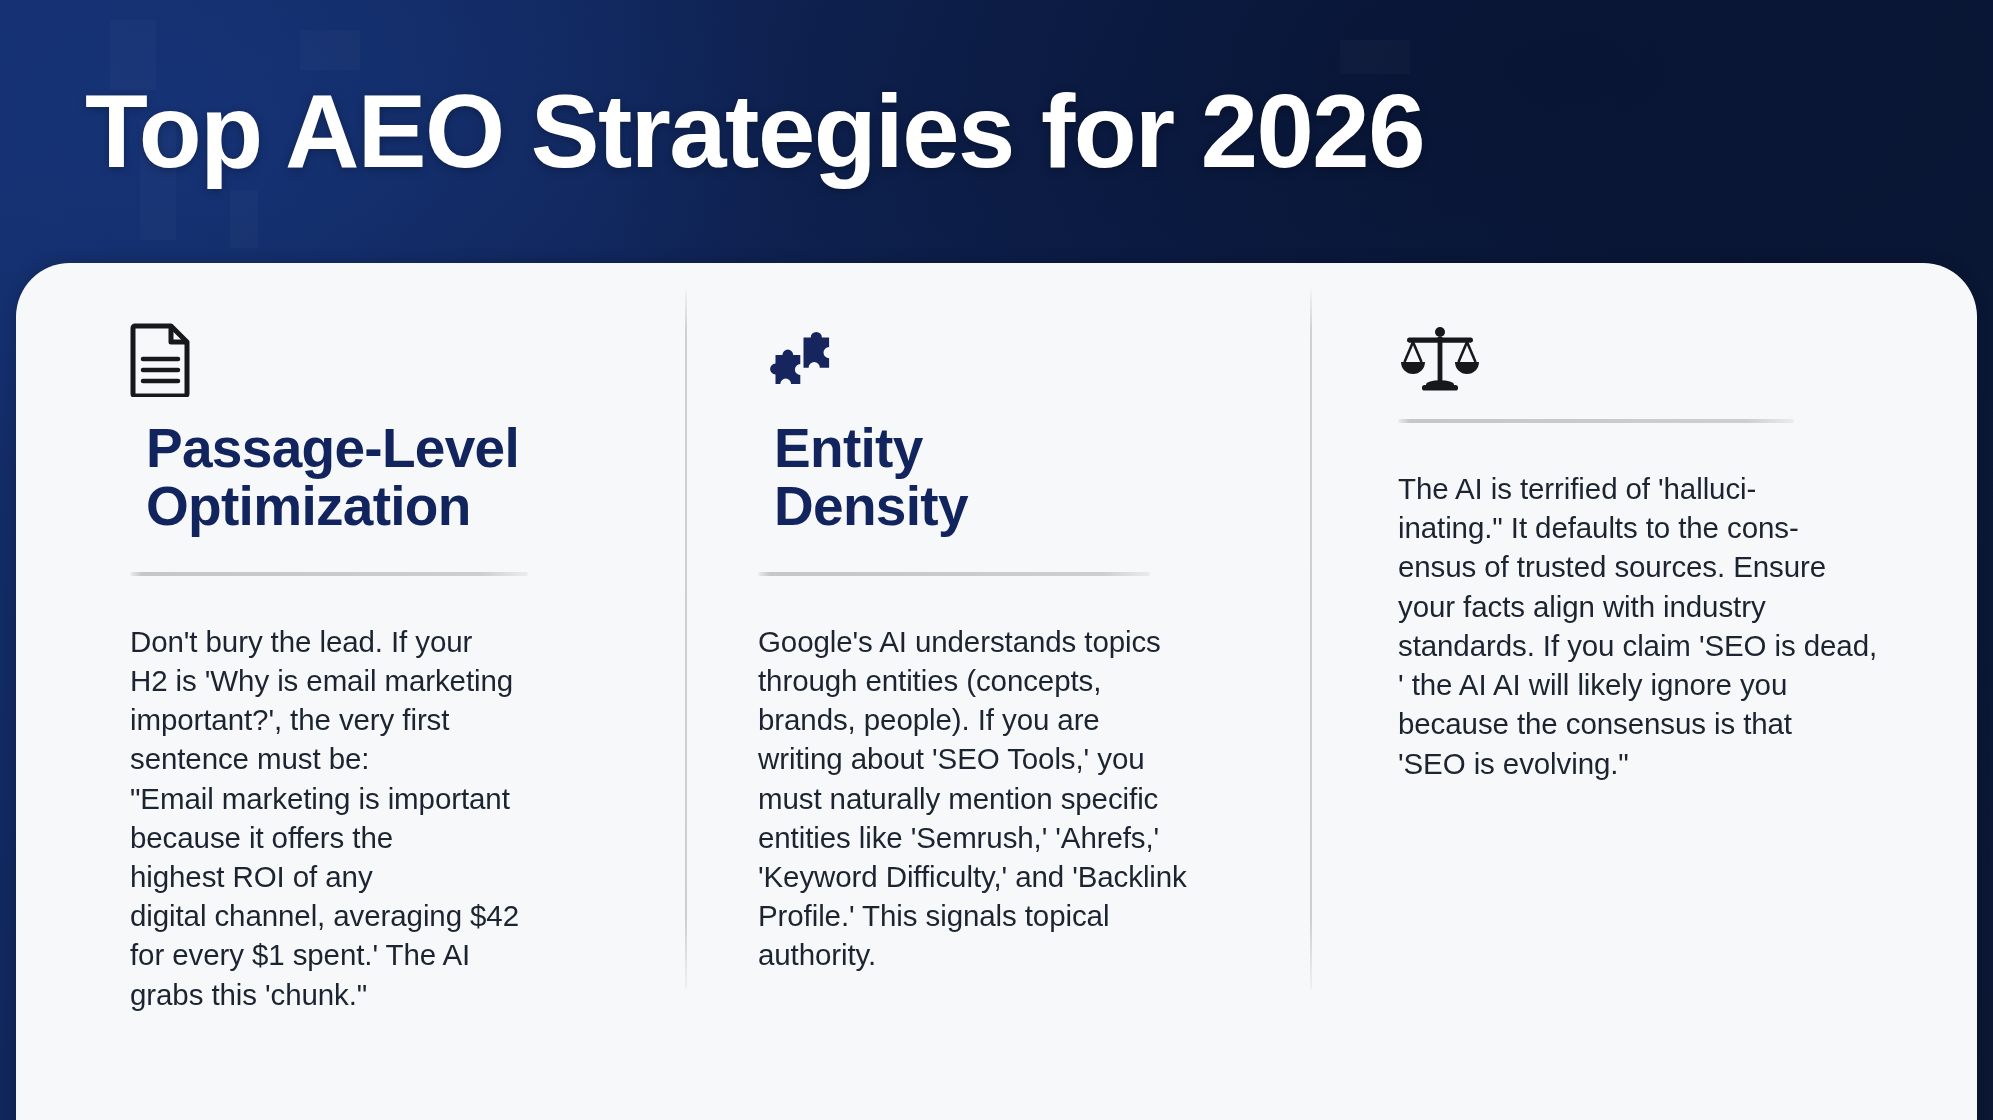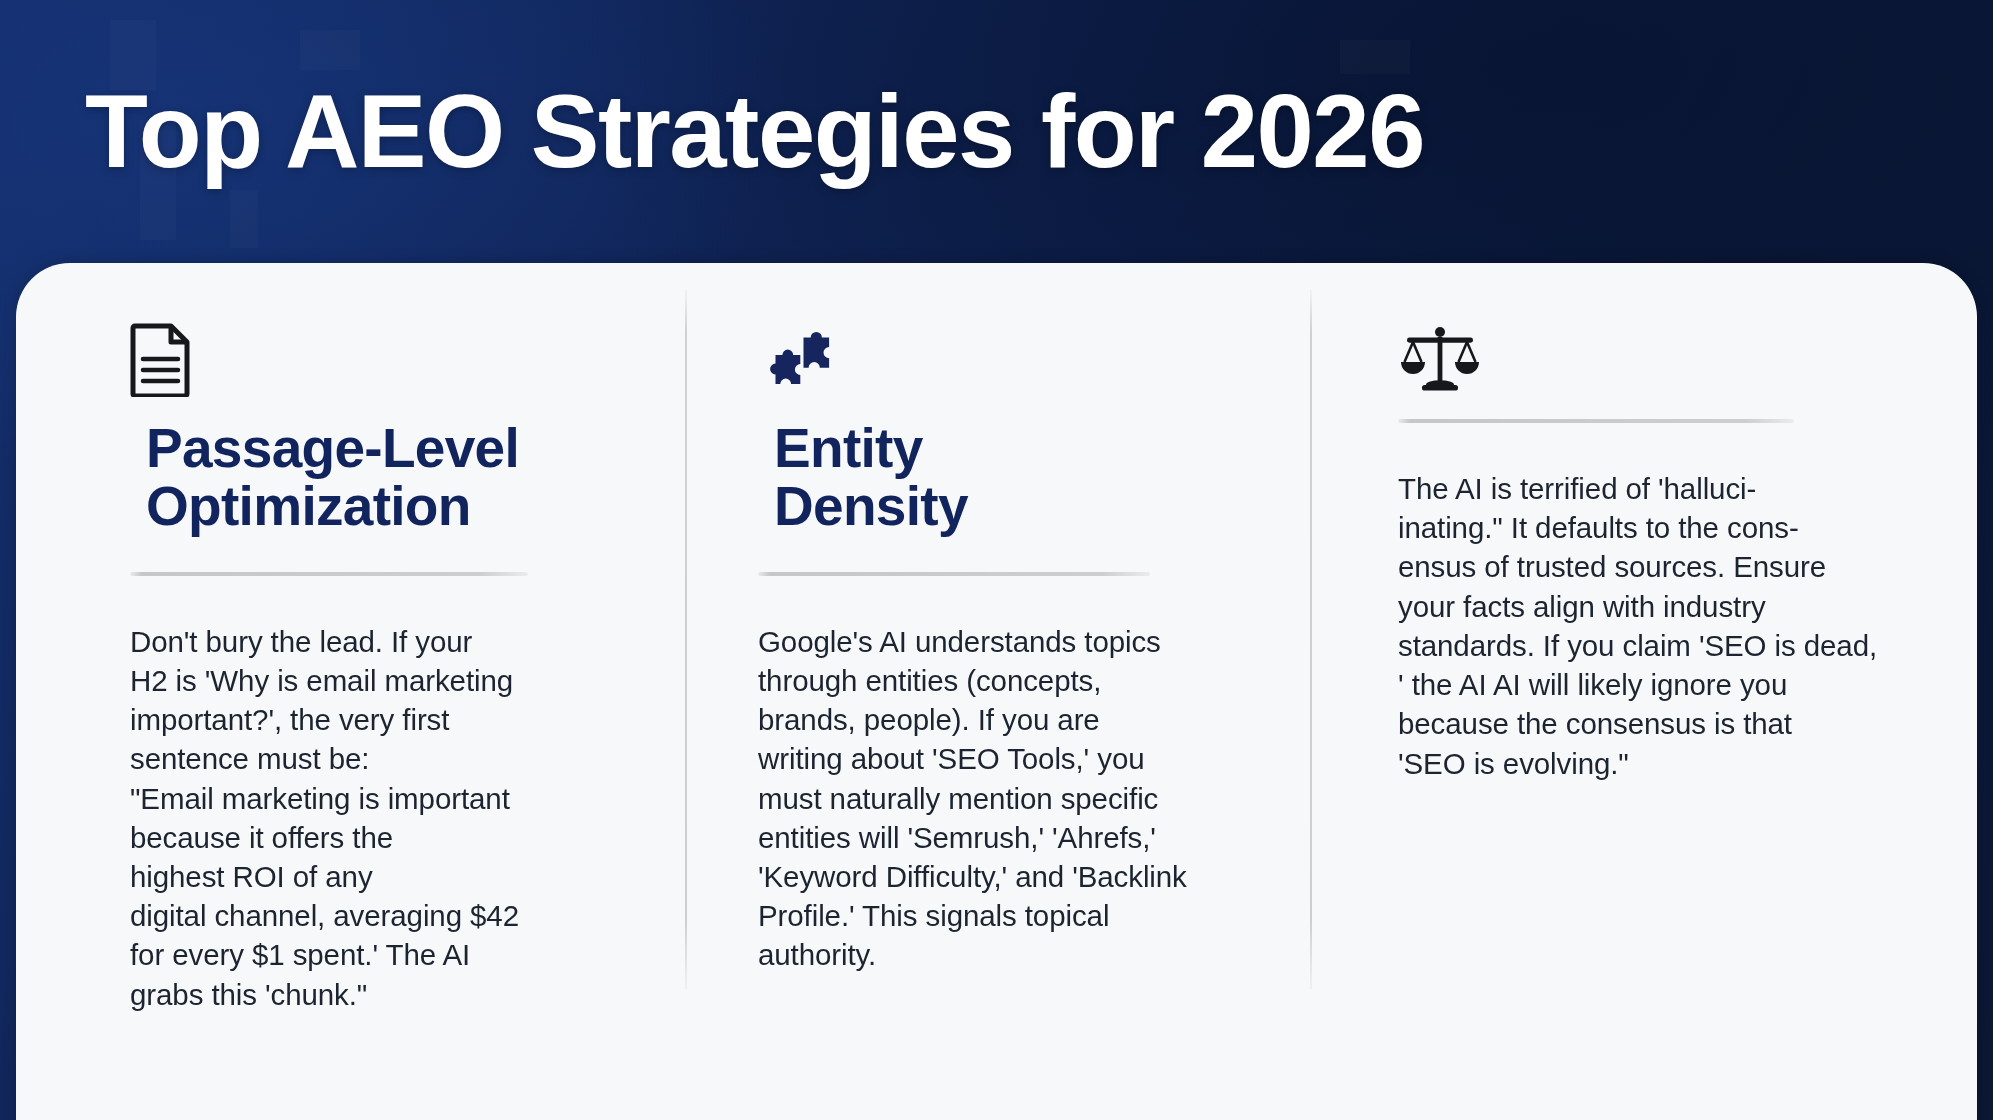--- a/index.html
+++ b/index.html
@@ -208,21 +208,21 @@
           </svg>
         </div>
         <div class="col-heading">Entity
 Density</div>
         <div class="rule"></div>
         <div class="col-body">Google's AI understands topics
 through entities (concepts,
 brands, people). If you are
 writing about 'SEO Tools,' you
 must naturally mention specific
-entities will 'Semrush,' 'Ahrefs,'
+entities like 'Semrush,' 'Ahrefs,'
 'Keyword Difficulty,' and 'Backlink
 Profile.' This signals topical
 authority.</div>
       </div>
 
       <div class="column col-3">
         <div class="icon-wrap">
           <svg width="84" height="72" viewBox="0 0 84 72" aria-hidden="true">
             <g fill="#16181c" stroke="#16181c">
 

